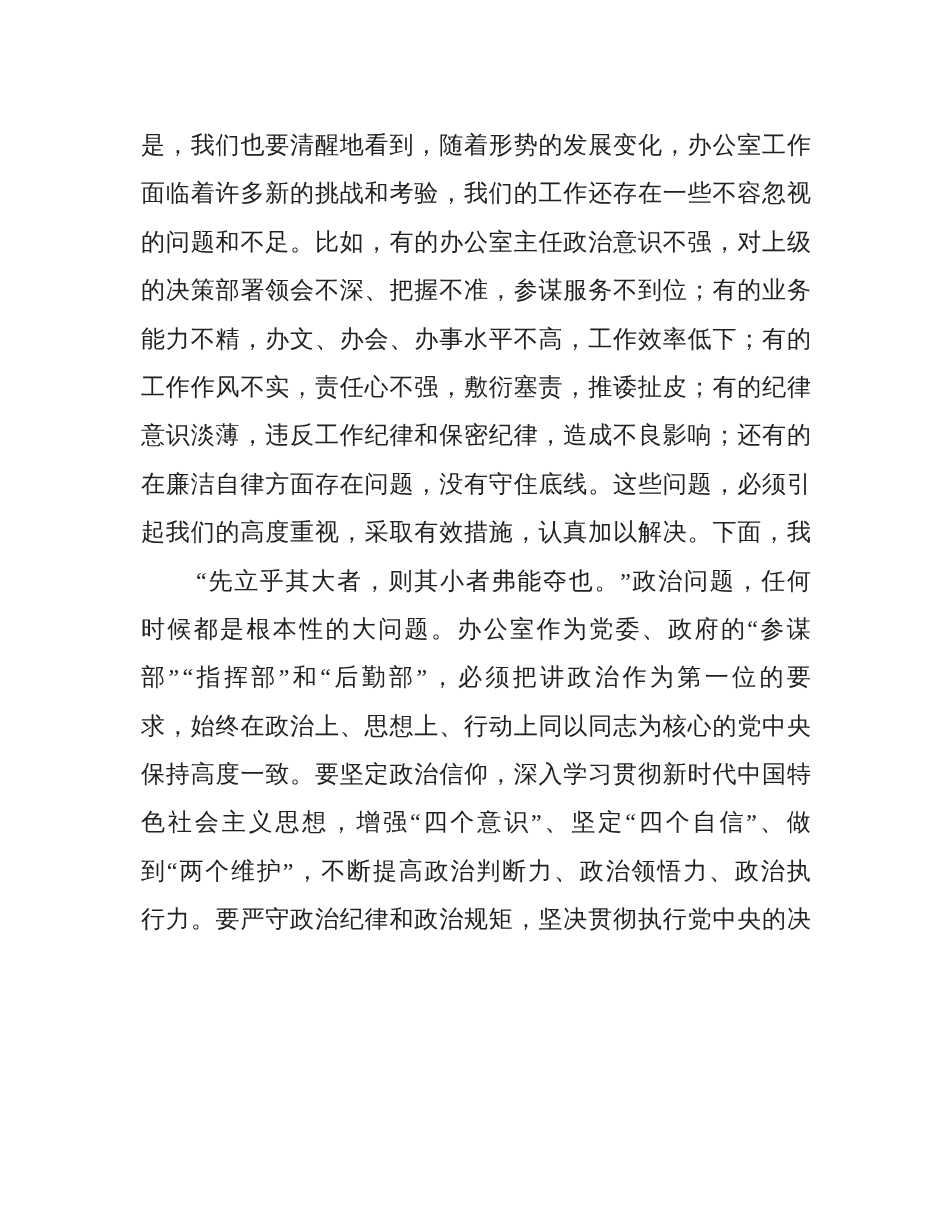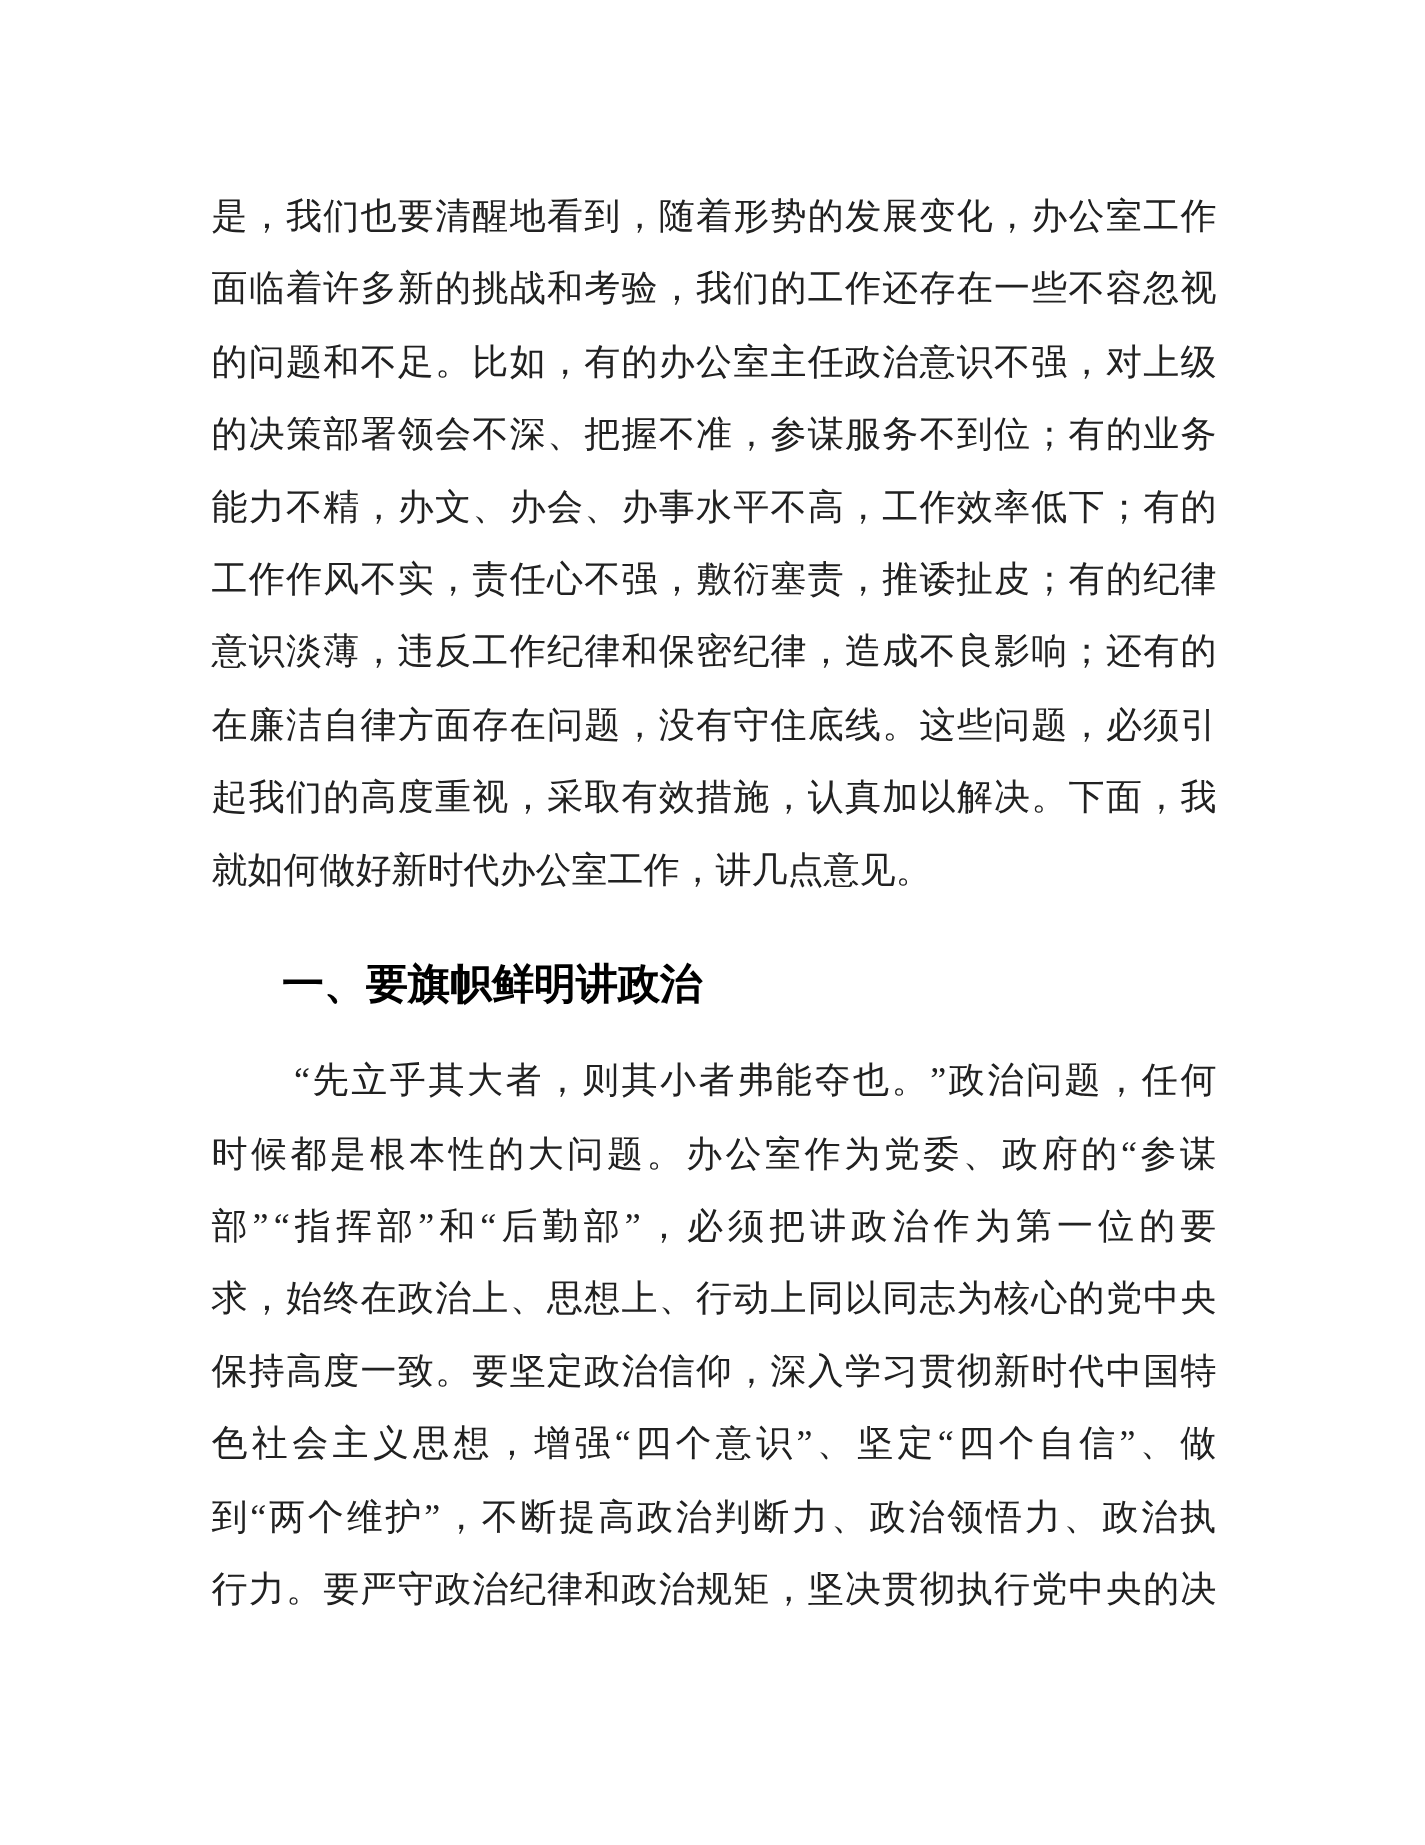--- a/index.html
+++ b/index.html
@@ -304,23 +304,21 @@
           <span>加</span>
           <span>以</span>
           <span>解</span>
           <span>决</span>
           <span>。</span>
           <span>下</span>
           <span>面</span>
           <span>，</span>
           <span>我</span>
         </div>
-        <div class="line">就如何做好新时代办公室工作，讲几点意见。</div>
       </div>
-    <div class="heading">一、要旗帜鲜明讲政治</div>
     <div class="par">
         <div class="line fill indent">
           <span>“</span>
           <span>先</span>
           <span>立</span>
           <span>乎</span>
           <span>其</span>
           <span>大</span>
           <span>者</span>
           <span>，</span>

